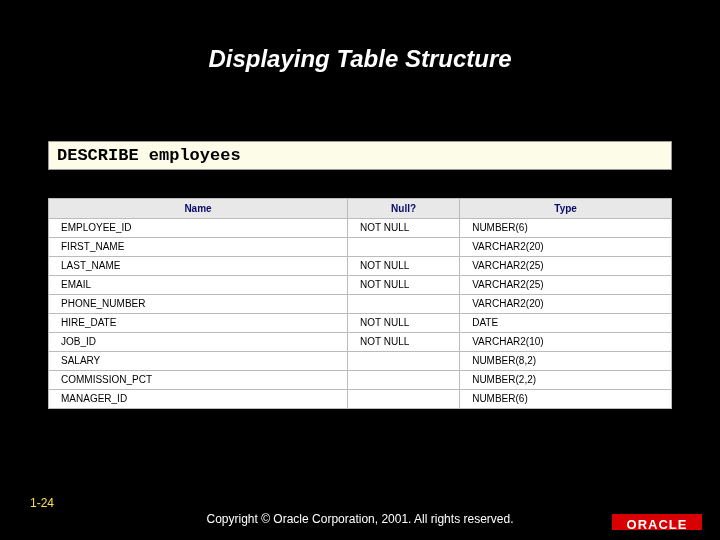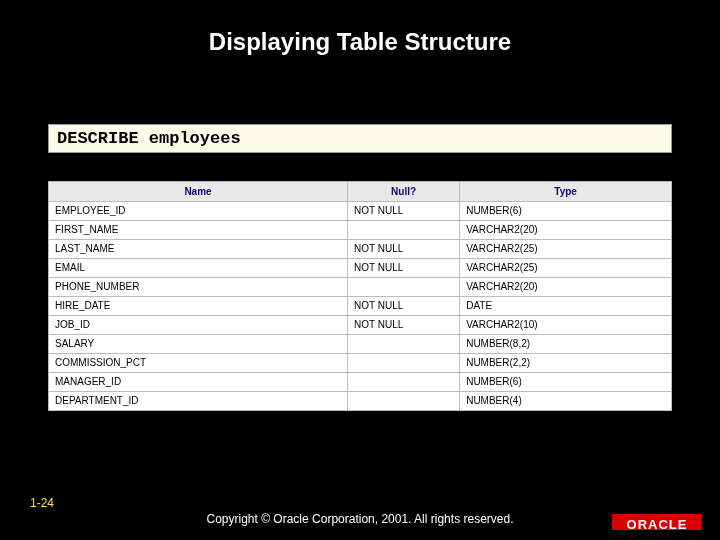--- a/index.html
+++ b/index.html
@@ -9,24 +9,25 @@
     background: #000;
     font-family: Arial, Helvetica, sans-serif;
     position: relative;
     overflow: hidden;
   }
   .title {
     color: #fff;
     font-size: 24px;
     font-weight: bold;
     text-align: center;
-    padding-top: 28px;
+    padding-top: 45px;
     padding-bottom: 18px;
     margin-left: 60px;
     margin-right: 60px;
+    font-style: italic;
   }
   .content {
     margin: 50px 48px 0 48px;
   }
   .cmd {
     background: #fcfce8;
     border: 1px solid #999;
     font-family: "Courier New", monospace;
     font-size: 17px;
     font-weight: bold;
@@ -45,21 +46,21 @@
     background: #e8e8e8;
     color: #0a0a6a;
     font-weight: bold;
     font-size: 10px;
     padding: 4px 6px;
     border: 1px solid #bbb;
     text-align: center;
   }
   table.structure td {
     border: 1px solid #bbb;
-    padding: 3px 6px;
+    padding: 3px 12px;
     color: #000;
     font-size: 10px;
     line-height: 1.2;
     height: 16px;
   }
   table.structure td.name { width: 48%; }
   table.structure td.null { width: 18%; }
   table.structure td.type { width: 34%; }
 
   .footer {
@@ -161,25 +162,20 @@
         <tr>
           <td class="name">COMMISSION_PCT</td>
           <td class="null"></td>
           <td class="type">NUMBER(2,2)</td>
         </tr>
         <tr>
           <td class="name">MANAGER_ID</td>
           <td class="null"></td>
           <td class="type">NUMBER(6)</td>
         </tr>
-        <tr>
-          <td class="name">DEPARTMENT_ID</td>
-          <td class="null"></td>
-          <td class="type">NUMBER(4)</td>
-        </tr>
       </tbody>
   </table>
 </div>
 
 <div class="footer">
   <div class="pagenum">1-24</div>
   <div class="copyright">Copyright © Oracle Corporation, 2001. All rights reserved.</div>
   <div class="logo">ORACLE</div>
 </div>
 

